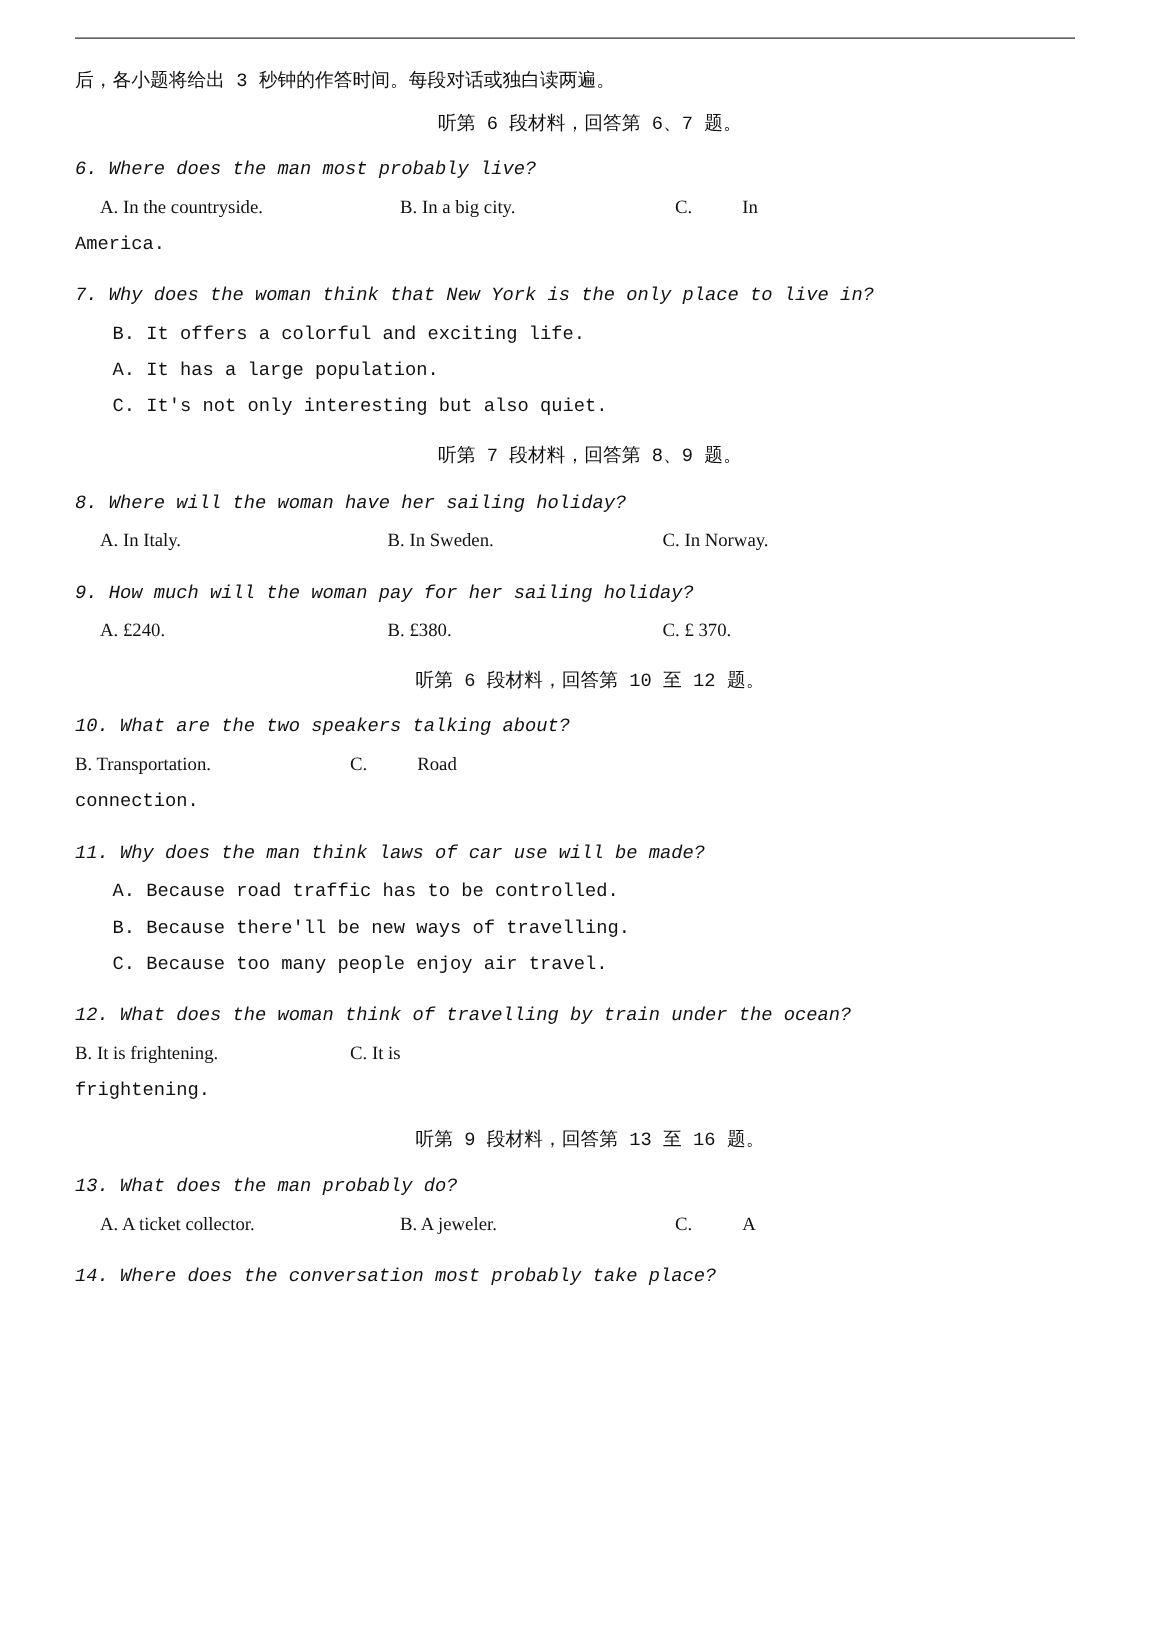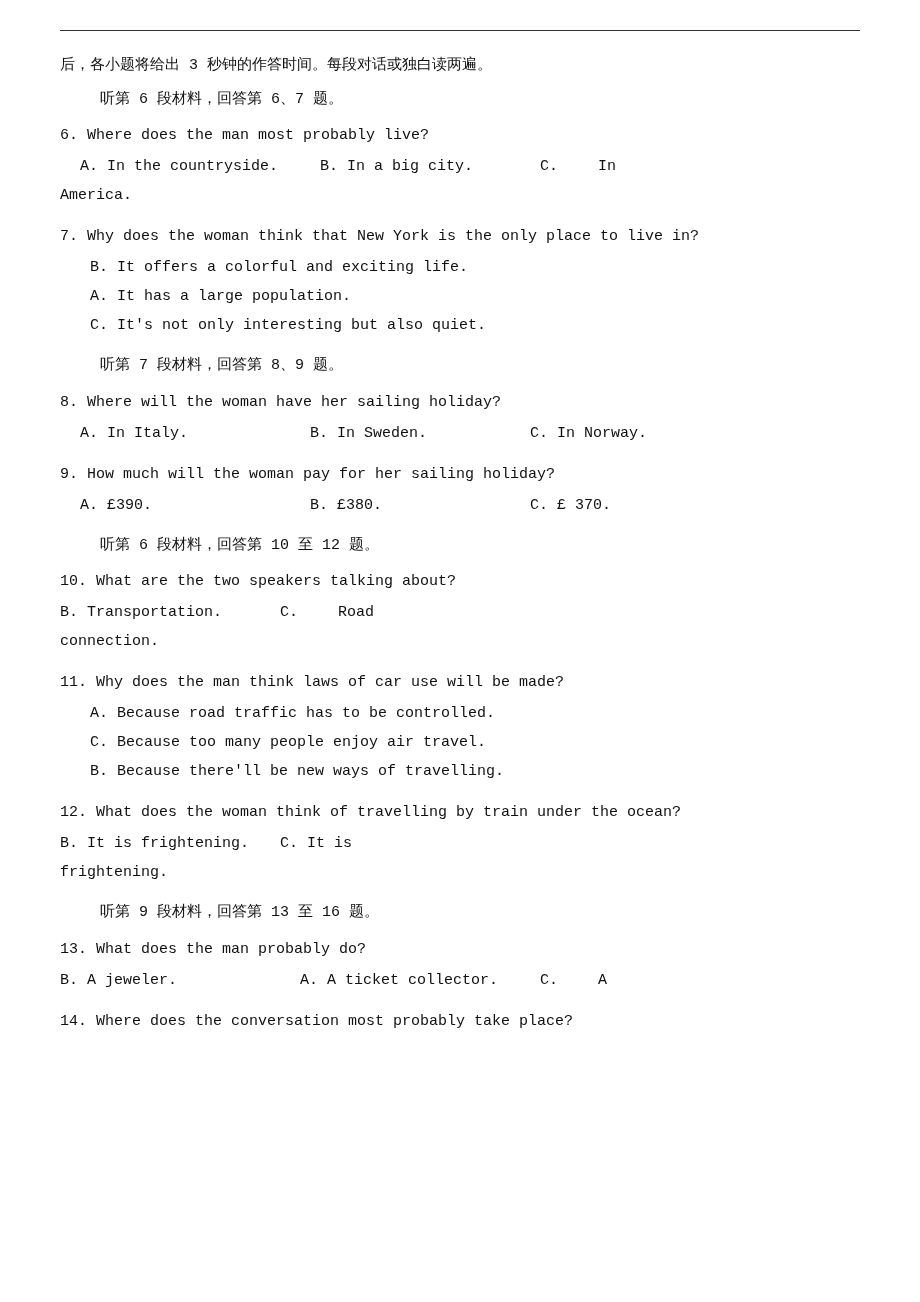--- a/index.html
+++ b/index.html
@@ -19,37 +19,40 @@
     .top-divider {
       border: none;
       border-top: 1.5px solid #333;
       margin-bottom: 22px;
     }
     .intro-text {
       margin-bottom: 8px;
       line-height: 1.7;
     }
     .section-header {
-      margin-left: 40px;
+      margin-left: 24px;
       margin-bottom: 10px;
       line-height: 1.7;
+      text-align: center;
     }
     .question-block {
       margin-bottom: 14px;
     }
     .question-line {
       line-height: 1.8;
       margin-bottom: 4px;
+      font-style: italic;
     }
     .options-row {
       display: flex;
       align-items: center;
       line-height: 1.8;
       margin-bottom: 2px;
       flex-wrap: wrap;
+      font-family: Liberation Serif, serif;
     }
     .option {
       margin-right: 0;
       line-height: 1.8;
     }
     .option-block {
       margin-left: 30px;
       line-height: 1.8;
       display: block;
       margin-bottom: 2px;
@@ -89,55 +92,55 @@
       <p class="question-line">8. Where will the woman have her sailing holiday?</p>
       <div class="options-row">
         <span class="option" style="min-width: 230px; margin-left: 20px;">A. In Italy.</span>
         <span class="option" style="min-width: 220px;">B. In Sweden.</span>
         <span class="option" style="min-width: 150px;">C. In Norway.</span>
       </div>
     </div>
     <div class="question-block">
       <p class="question-line">9. How much will the woman pay for her sailing holiday?</p>
       <div class="options-row">
-        <span class="option" style="min-width: 230px; margin-left: 20px;">A. £390.</span>
+        <span class="option" style="min-width: 230px; margin-left: 20px;">A. £240.</span>
         <span class="option" style="min-width: 220px;">B. £380.</span>
         <span class="option" style="min-width: 150px;">C. £ 370.</span>
       </div>
     </div>
     <p class="section-header">听第 6 段材料，回答第 10 至 12 题。</p>
     <div class="question-block">
       <p class="question-line">10. What are the two speakers talking about?</p>
       <div class="options-row">
         <span style="min-width: 220px;">B. Transportation.</span>
         <span style="margin-right: 40px;">C.</span>
         <span>Road</span>
       </div>
       <p class="continuation">connection.</p>
     </div>
     <div class="question-block">
       <p class="question-line">11. Why does the man think laws of car use will be made?</p>
       <p class="option-block">A. Because road traffic has to be controlled.</p>
+      <p class="option-block">B. Because there'll be new ways of travelling.</p>
       <p class="option-block">C. Because too many people enjoy air travel.</p>
-      <p class="option-block">B. Because there'll be new ways of travelling.</p>
     </div>
     <div class="question-block">
       <p class="question-line">12. What does the woman think of travelling by train under the ocean?</p>
       <div class="options-row">
         <span style="min-width: 220px;">B. It is frightening.</span>
         <span>C. It is</span>
       </div>
       <p class="continuation">frightening.</p>
     </div>
     <p class="section-header">听第 9 段材料，回答第 13 至 16 题。</p>
     <div class="question-block">
       <p class="question-line">13. What does the man probably do?</p>
       <div class="options-row">
+        <span style="min-width: 240px; margin-left: 20px;">A. A ticket collector.</span>
         <span style="min-width: 220px;">B. A jeweler.</span>
-        <span style="min-width: 240px; margin-left: 20px;">A. A ticket collector.</span>
         <span style="margin-right: 40px;">C.</span>
         <span>A</span>
       </div>
     </div>
     <div class="question-block">
       <p class="question-line">14. Where does the conversation most probably take place?</p>
     </div>
   </div>
 
 </body></html>

